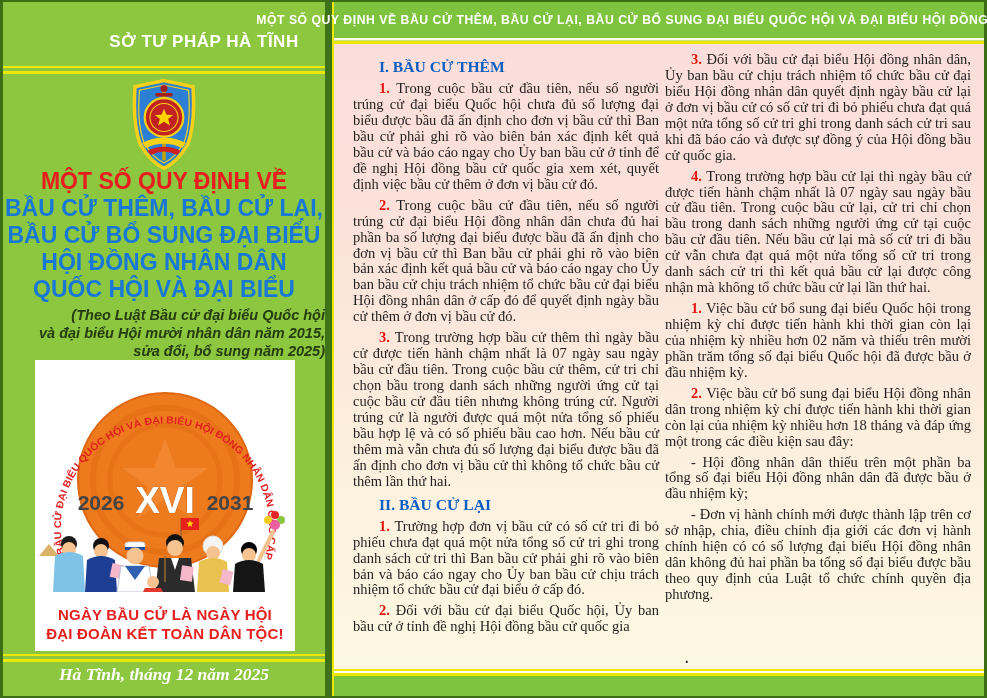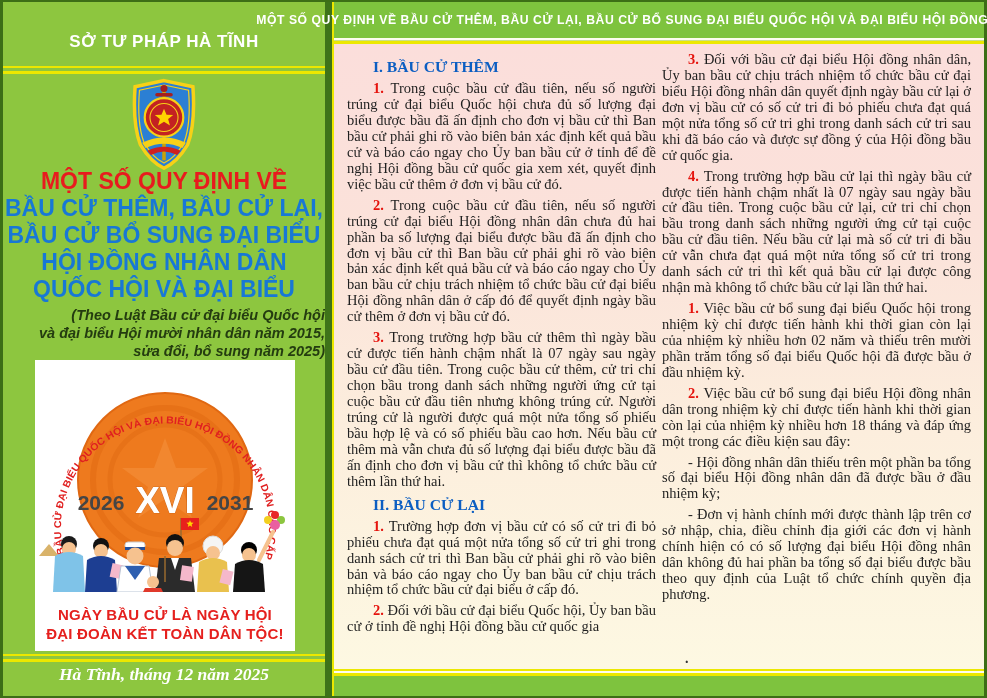--- a/index.html
+++ b/index.html
@@ -5,21 +5,21 @@
   html,body{margin:0;padding:0;}
   body{width:987px;height:698px;position:relative;overflow:hidden;
        font-family:"Liberation Sans",sans-serif;background:#8dc63f;}
   .page{position:absolute;inset:0;box-sizing:border-box;
         border-left:3px solid #3c6e16;border-right:3px solid #3c6e16;
         border-top:2px solid #3c6e16;border-bottom:2px solid #3c6e16;}
 
   
   .sidebar{position:absolute;left:0;top:0;width:322px;height:100%;background:#8dc63f;}
   .org{position:absolute;top:30px;left:0;width:100%;text-align:center;color:#fff;
-       font-weight:bold;font-size:17px;letter-spacing:.5px;}
+       font-weight:bold;font-size:17px;letter-spacing:.5px;padding-left:40px;}
   .rule6{position:absolute;left:0;width:100%;height:8px;
          background:linear-gradient(180deg,#ece800 0 2px,#8dc63f 2px 5px,#ece800 5px 8px);}
   .rule-top{top:64px;}
   .rule-low{top:652px;}
   .emblem{position:absolute;top:76px;left:50%;transform:translateX(-50%);}
   .main-title{position:absolute;top:166px;left:0;width:100%;text-align:center;
               font-weight:bold;font-size:23px;line-height:27px;}
   .t-red{color:#e81b1e;}
   .t-blue{color:#1878d6;}
   .subtitle{position:absolute;top:304px;left:0;width:100%;text-align:right;
@@ -36,21 +36,21 @@
 
   
   .rightpanel{position:absolute;left:329px;top:0;right:0;height:100%;
               display:flex;flex-direction:column;border-left:2px solid #ece800;}
   .topbar{flex:0 0 36px;background:#7ec33e;color:#fff;display:flex;align-items:center;
           justify-content:center;font-size:12.2px;font-weight:bold;letter-spacing:.55px;
           white-space:nowrap;}
   .rule-a{flex:0 0 6px;background:linear-gradient(180deg,#fdfdef 0 2px,#c9e08a 2px 3px,#ece800 3px 6px);}
   .rule-b{flex:0 0 7px;background:linear-gradient(180deg,#ece800 0 2px,#fdfdef 2px 4px,#ece800 4px 7px);}
   .bottombar{flex:0 0 20px;background:#7ec33e;}
-  .content{flex:1;display:flex;gap:6px;padding:8px 13px 0 13px;overflow:hidden;
+  .content{flex:1;display:flex;gap:6px;padding:8px 13px 0 19px;overflow:hidden;
            background:linear-gradient(180deg,#fbdedb 0%,#fbe2da 30%,#fceedd 62%,#fdf8e2 100%);}
   .col{flex:1;min-width:0;font-family:"Liberation Serif",serif;font-size:14.5px;
        line-height:1.1;text-align:justify;color:#1f1f1f;}
   .sec-heading{color:#0c5ec2;font-size:15.6px;font-weight:bold;margin:6px 0 6px;
                padding-left:26px;text-align:left;}
   .para{margin:0 0 5px;text-indent:26px;}
   .para.cont{text-indent:0;}
   .pnum{color:#e5140e;font-weight:bold;}
   .footdot{position:absolute;bottom:29px;left:54%;color:#333;font-weight:bold;
            font-family:"Liberation Serif",serif;font-size:14px;}

